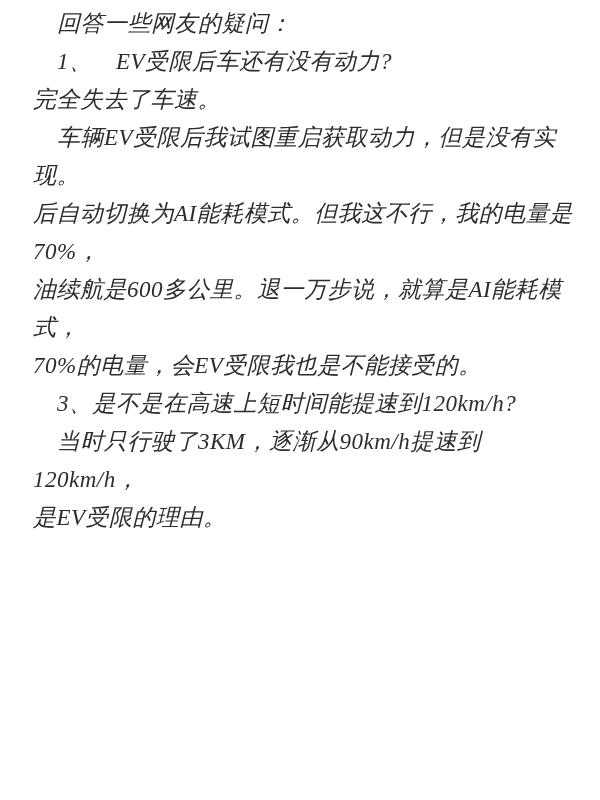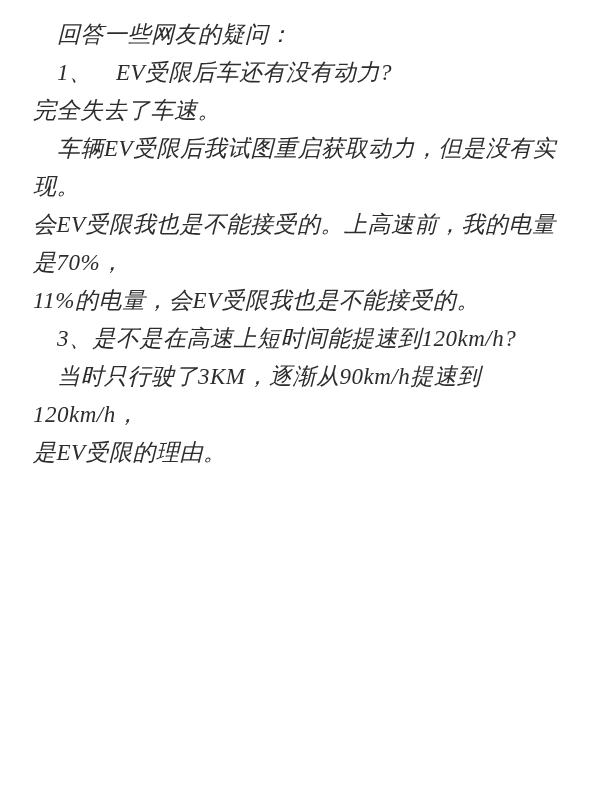--- a/index.html
+++ b/index.html
@@ -7,21 +7,21 @@
     padding: 0;
     background: #ffffff;
   }
   .page {
     position: relative;
     width: 600px;
     height: 800px;
     background: #ffffff;
     overflow: hidden;
     box-sizing: border-box;
-    padding: 16px 26px 0 33px;
+    padding: 5px 26px 0 33px;
   }
   .doc {
     font-family: "Liberation Serif", "DejaVu Serif", serif;
     font-style: italic;
     font-size: 23px;
     line-height: 38px;
     color: #2d2d2d;
     letter-spacing: 0.5px;
   }
   .line {
@@ -34,20 +34,21 @@
 </style>
 </head>
 <body>
 
 <div class="page">
   <div class="doc">
     <div class="line indent">回答一些网友的疑问：</div>
     <div class="line indent">1、　EV受限后车还有没有动力?</div>
     <div class="line">完全失去了车速。</div>
     <div class="line indent">车辆EV受限后我试图重启获取动力，但是没有实现。</div>
-    <div class="line">会EV受限我也是不能接受的。上高速前，我的电量是70%，</div>
-    <div class="line">11%的电量，会EV受限我也是不能接受的。</div>
+    <div class="line">后自动切换为AI能耗模式。但我这不行，我的电量是70%，</div>
+    <div class="line">油续航是600多公里。退一万步说，就算是AI能耗模式，</div>
+    <div class="line">70%的电量，会EV受限我也是不能接受的。</div>
     <div class="line indent">3、是不是在高速上短时间能提速到120km/h?</div>
     <div class="line indent">当时只行驶了3KM，逐渐从90km/h提速到120km/h，</div>
     <div class="line">是EV受限的理由。</div>
 
   </div>
 </div>
 
 </body></html>

